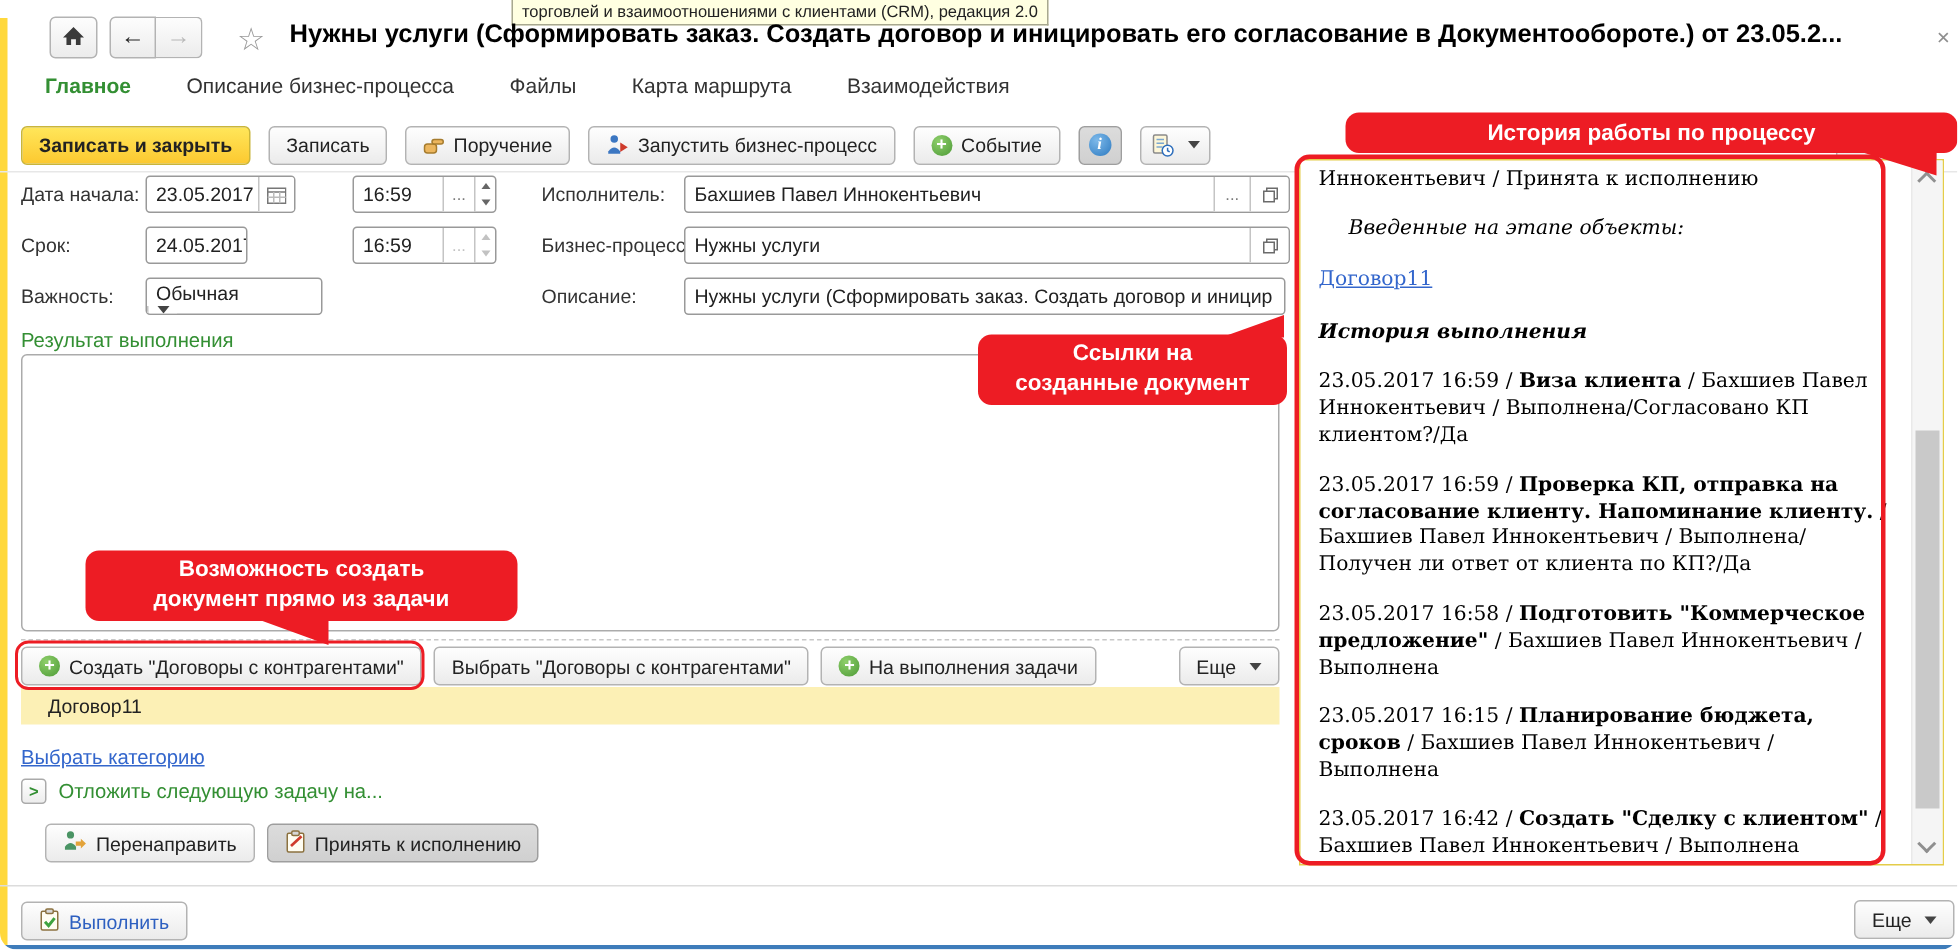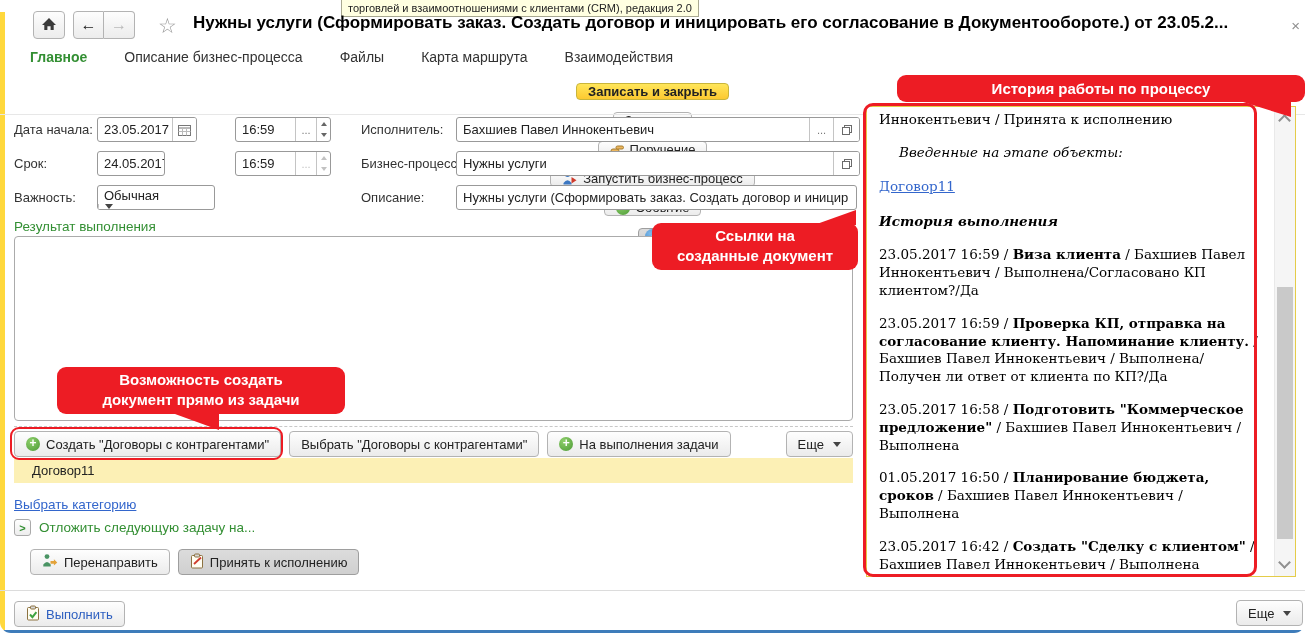--- a/index.html
+++ b/index.html
@@ -21,21 +21,21 @@
   .star { position:absolute; left:158px; top:14px; font-size:21px; color:#9a9a9a; cursor:pointer; }
   .title { position:absolute; left:193px; top:13px; right:34px; font-size:17px; font-weight:bold; color:#000; white-space:nowrap; overflow:hidden; }
   .close-x { position:absolute; right:5px; top:17px; color:#8f8f8f; font-size:15px; cursor:pointer; }
 
   
   .tabs { position:absolute; left:30px; top:49px; display:flex; gap:37px; font-size:14px; }
   .tab { color:#333; cursor:pointer; white-space:nowrap; }
   .tab.active { color:#338f33; font-weight:bold; }
 
   
-  .toolbar { position:absolute; left:14px; top:83px; right:14px; display:flex; gap:12px; align-items:center; height:27px;flex-direction:column; }
+  .toolbar { position:absolute; left:14px; top:83px; right:14px; display:flex; gap:12px; align-items:center; height:27px; }
   .btn { height:26px; background:linear-gradient(#fefefe,#ebebeb); border:1px solid #b3b3b3; border-radius:4px; padding:0 11px; font-size:13px; color:#222; display:inline-flex; align-items:center; gap:6px; cursor:pointer; white-space:nowrap; }
   .btn.primary { background:linear-gradient(#ffe65a,#fcc930); border-color:#c9b53b; font-weight:bold; }
   .btn.pressed { background:linear-gradient(#dcdcdc,#d0d0d0); border-color:#9e9e9e; }
   .btn .caret { width:0; height:0; border-left:4px solid transparent; border-right:4px solid transparent; border-top:5px solid #444; margin-left:3px; }
   .btn.sq { padding:0 6px; }
   .toolbar-sep { position:absolute; left:0; right:0; top:114px; border-top:1px solid #e7e7e7; }
   .more-btn { margin-left:auto; }
 
   .plus-ico { width:14px; height:14px; border-radius:50%; background:radial-gradient(circle at 35% 30%, #8ecf6b, #4d9a36); color:#fff; font-weight:bold; font-size:12px; line-height:13px; text-align:center; flex:0 0 auto; }
   .info-ico { width:15px; height:15px; border-radius:50%; background:radial-gradient(circle at 35% 30%, #7db9ea, #2d7ac0); color:#fff; font-size:11px; font-weight:bold; font-family:"Liberation Serif",serif; font-style:italic; line-height:15px; text-align:center; }
@@ -339,21 +339,21 @@
   <div class="hpanel">
     <div class="hcontent">
       <div>Иннокентьевич / Принята к исполнению</div>
       <div class="ital">Введенные на этапе объекты:</div>
       <div class="hlink"><a>Договор11</a></div>
       <div class="head">История выполнения</div>
 
       <div class="h-entry"><span>23.05.2017 16:59 / </span><b>Виза клиента</b><span> / Бахшиев Павел Иннокентьевич / Выполнена/Согласовано КП клиентом?/Да</span></div>
       <div class="h-entry"><span>23.05.2017 16:59 / </span><b>Проверка КП, отправка на согласование клиенту. Напоминание клиенту.</b><span> / Бахшиев Павел Иннокентьевич / Выполнена/Получен ли ответ от клиента по КП?/Да</span></div>
       <div class="h-entry"><span>23.05.2017 16:58 / </span><b>Подготовить "Коммерческое предложение"</b><span> / Бахшиев Павел Иннокентьевич / Выполнена</span></div>
-      <div class="h-entry"><span>01.05.2017 16:50 / </span><b>Планирование бюджета, сроков</b><span> / Бахшиев Павел Иннокентьевич / Выполнена</span></div>
+      <div class="h-entry"><span>23.05.2017 16:15 / </span><b>Планирование бюджета, сроков</b><span> / Бахшиев Павел Иннокентьевич / Выполнена</span></div>
       <div class="h-entry"><span>23.05.2017 16:42 / </span><b>Создать "Сделку с клиентом"</b><span> / Бахшиев Павел Иннокентьевич / Выполнена</span></div>
 
     </div>
     <div class="scrollbar">
       <span class="chev up"></span>
       <span class="chev dn"></span>
       <div class="thumb"></div>
     </div>
   </div>
 

